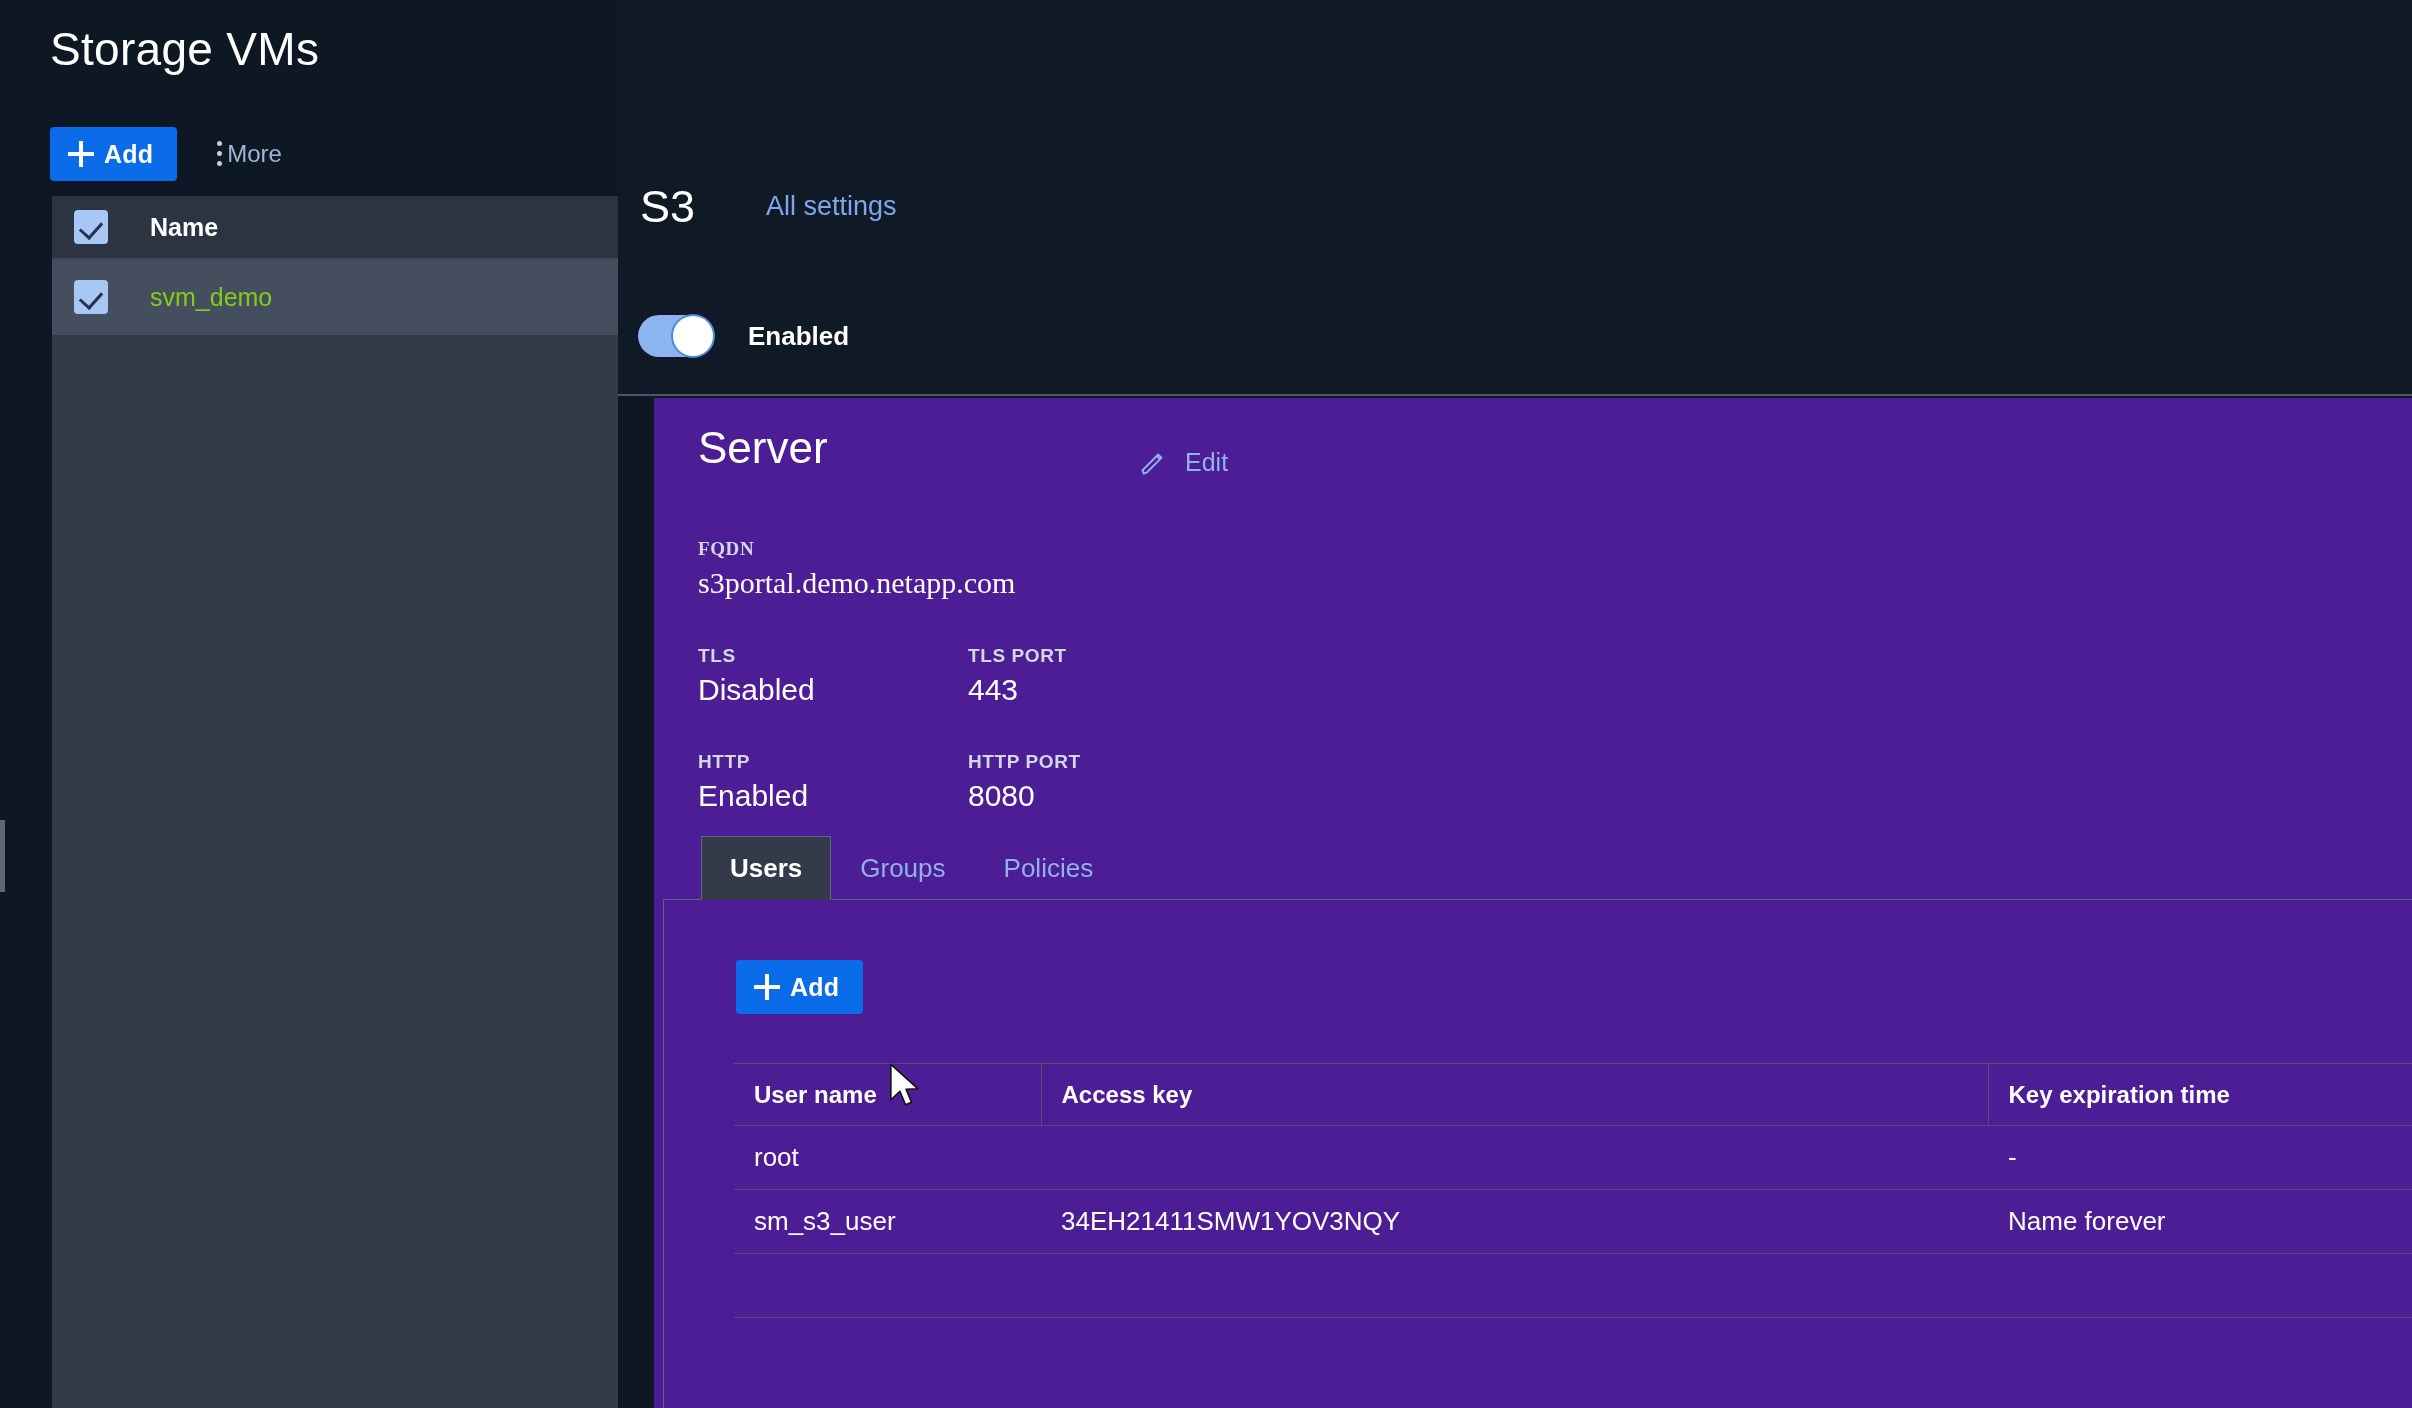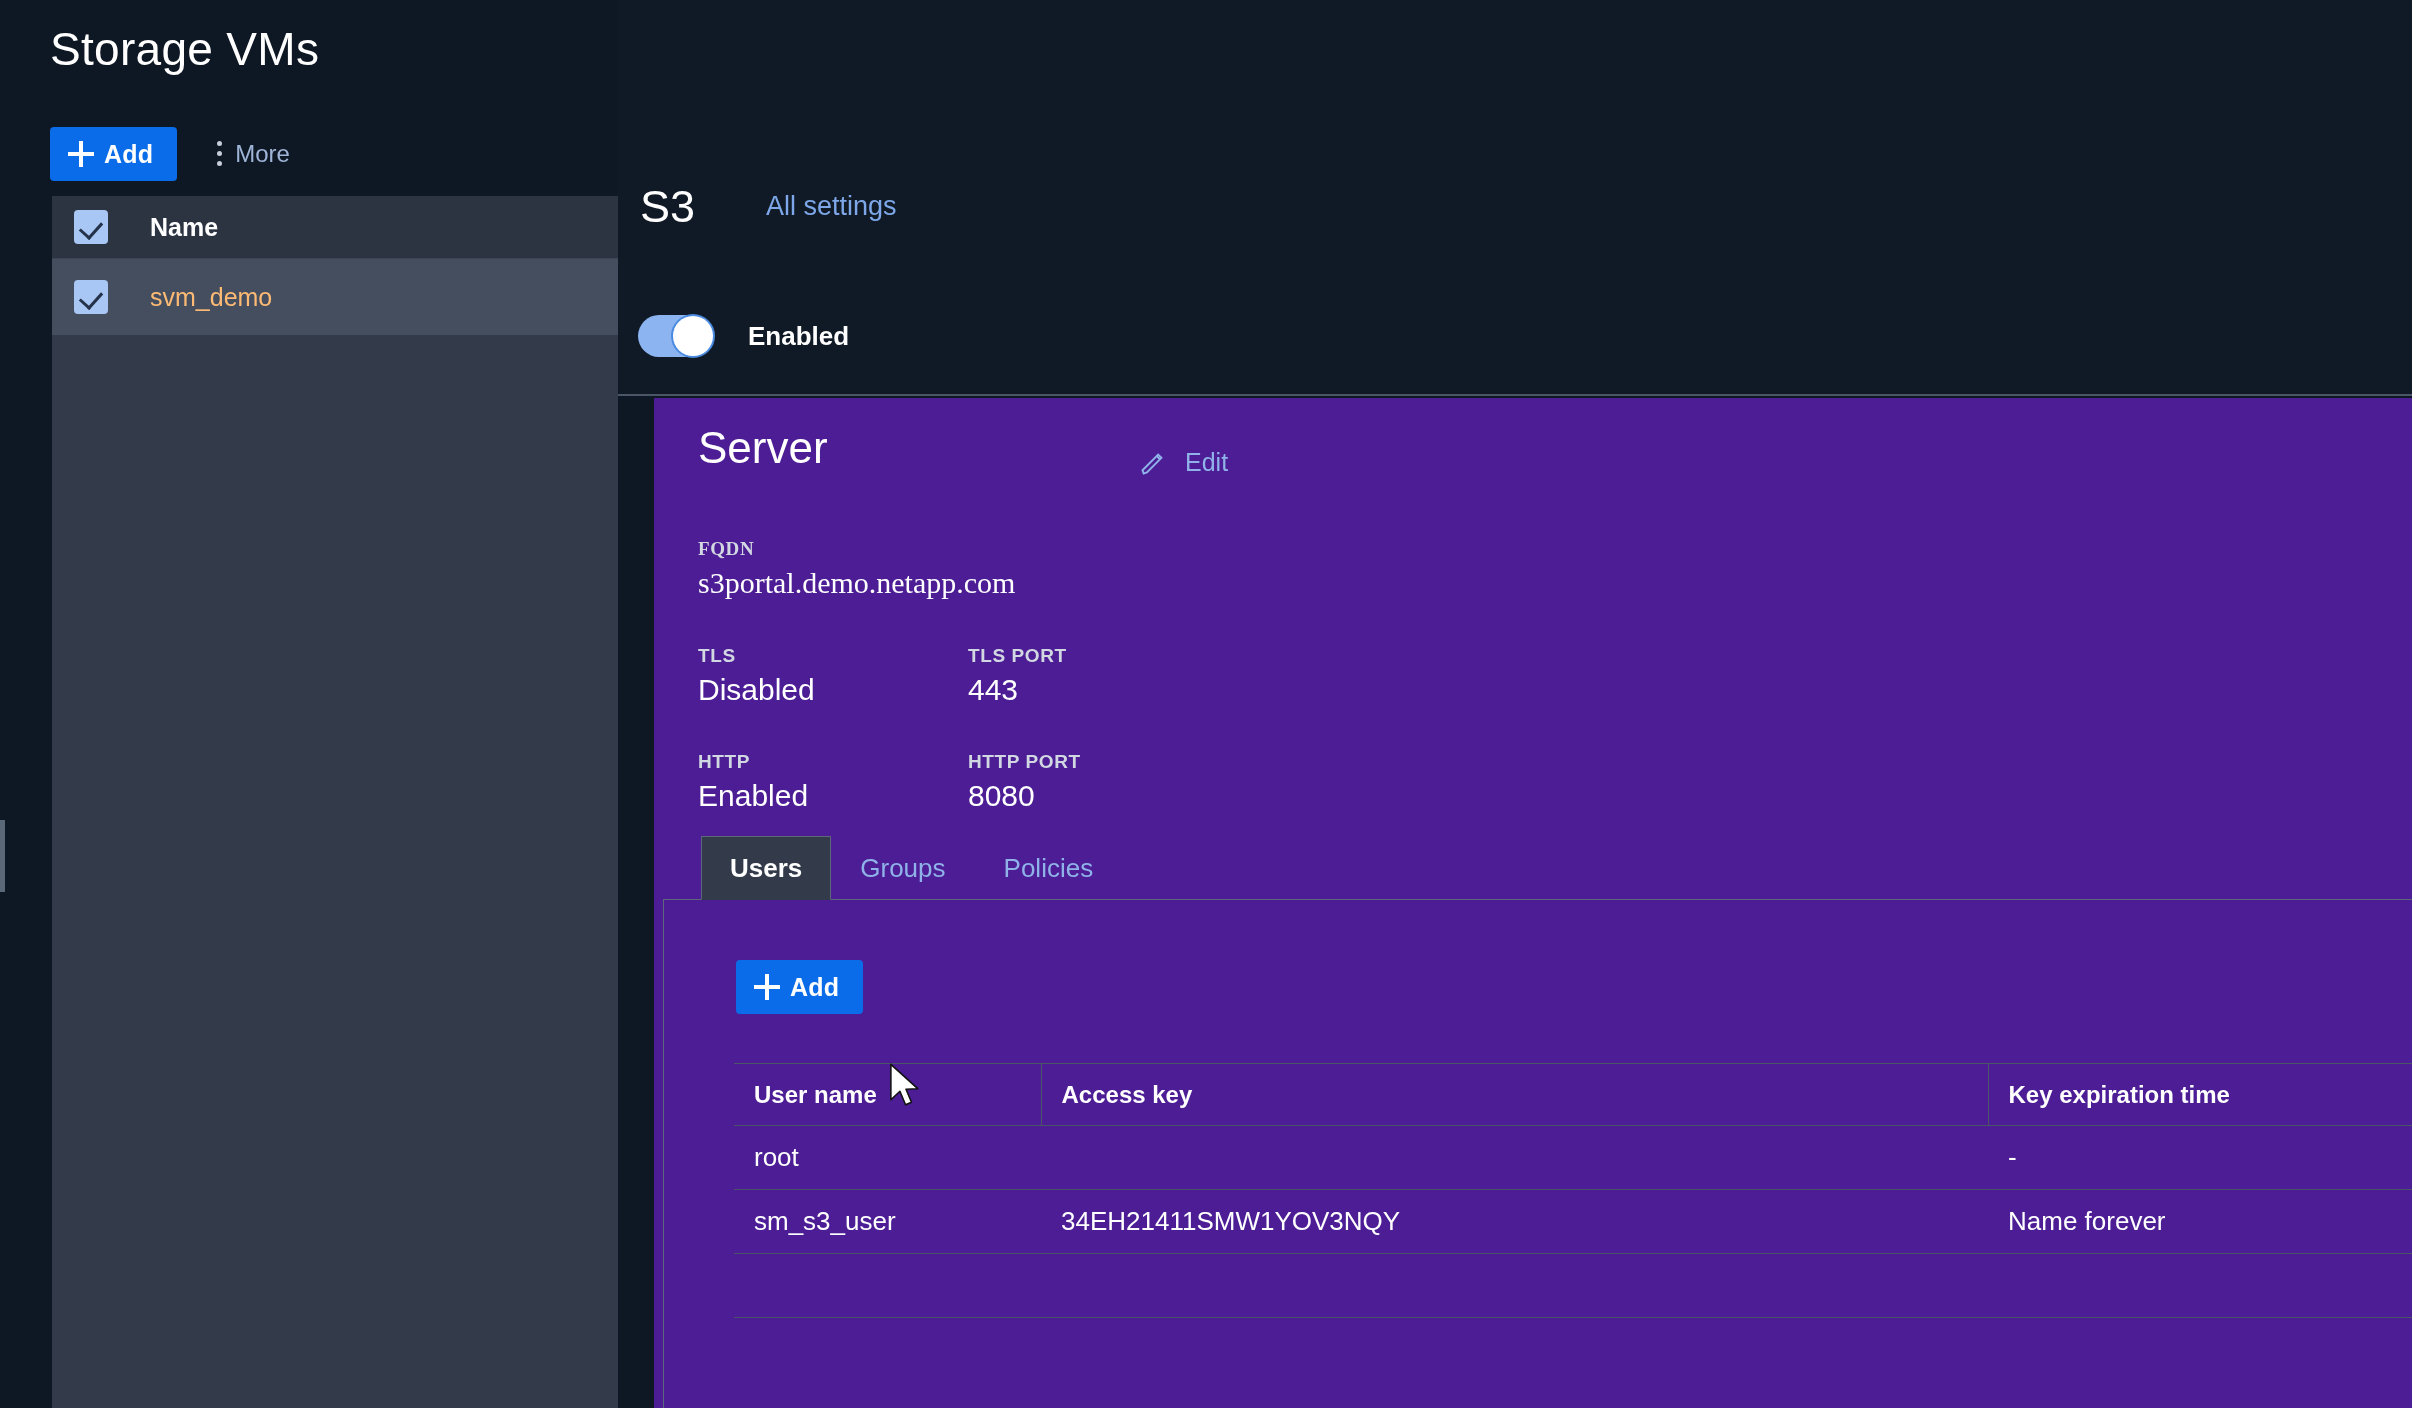--- a/index.html
+++ b/index.html
@@ -61,21 +61,21 @@
     content: "";
     position: absolute;
     background: #ffffff;
   }
   .plus-glyph::before { left: 0; top: 11px; width: 26px; height: 3.5px; }
   .plus-glyph::after  { top: 0; left: 11px; height: 26px; width: 3.5px; }
 
   #more-button {
     display: inline-flex;
     align-items: center;
-    gap: 12px;
+    gap: 4px;
     margin-left: 40px;
     cursor: pointer;
   }
   .kebab-icon {
     display: inline-block;
     width: 6px;
     height: 30px;
     position: relative;
   }
   .kebab-icon i {
@@ -150,21 +150,21 @@
   #list-name-header {
     margin-left: 42px;
     font-size: 25px;
     font-weight: 700;
     color: #ffffff;
   }
   #list-item-svm-demo-label {
     margin-left: 42px;
     font-size: 25px;
     font-weight: 400;
-    color: #fdba74;
+    color: #84cc16;
   }
 
   
   #edge-scroll-sliver {
     position: absolute;
     left: 0;
     top: 820px;
     width: 5px;
     height: 72px;
     background: #5b6878;

